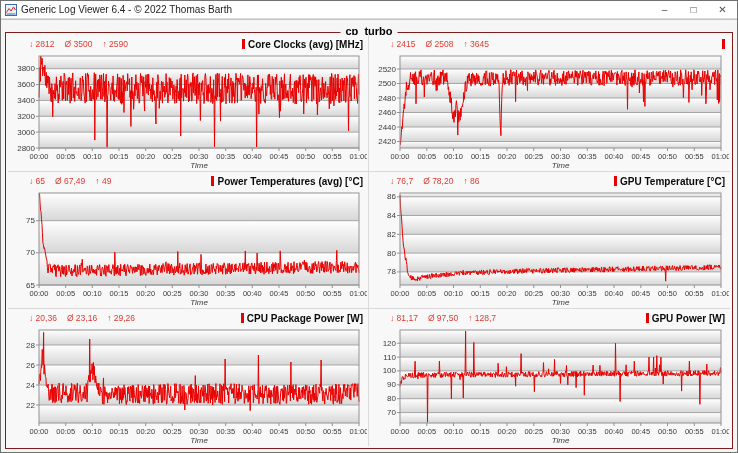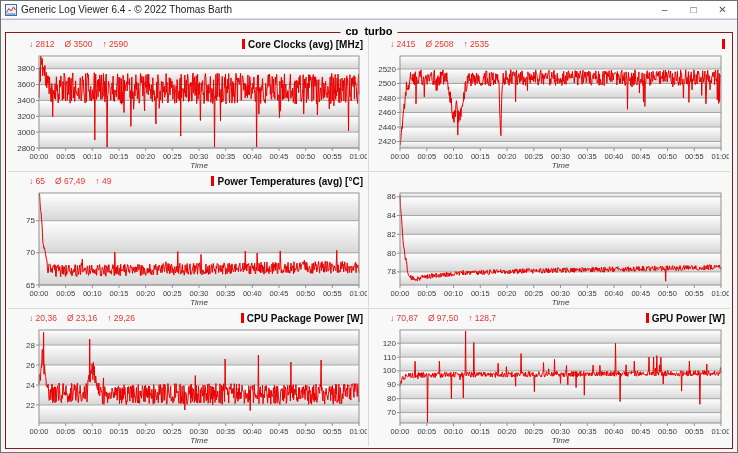--- a/index.html
+++ b/index.html
@@ -134,21 +134,21 @@
                 <text x="350.0" y="107" text-anchor="middle" font-size="7.5" fill="#3a3a3a">01:00</text>
                 <text x="190.0" y="116" text-anchor="middle" font-size="8" font-style="italic" fill="#3a3a3a">Time</text>
               </svg></div>
         </div>
 
         <div class="cell r1">
           <div class="chead">
             <div class="stats">
               <span>↓ 2415</span>
               <span>Ø 2508</span>
-              <span>↑ 2535</span>
+              <span>↑ 3645</span>
             </div>
             <div class="ctitle">
               <span class="mark"></span>
             </div>
           </div>
           <div class="plotwrap"><svg width="359" height="118">
                 <defs>
                   <linearGradient id="bg1" x1="0" y1="0" x2="0" y2="1">
                     <stop offset="0" stop-color="#ffffff"></stop>
                     <stop offset="1" stop-color="#d6d6d6"></stop>
@@ -268,20 +268,31 @@
                 <text x="296.7" y="107" text-anchor="middle" font-size="7.5" fill="#3a3a3a">00:50</text>
                 <line x1="323.3" x2="323.3" y1="96" y2="99" stroke="#929292"></line>
                 <text x="323.3" y="107" text-anchor="middle" font-size="7.5" fill="#3a3a3a">00:55</text>
                 <line x1="350.0" x2="350.0" y1="96" y2="99" stroke="#929292"></line>
                 <text x="350.0" y="107" text-anchor="middle" font-size="7.5" fill="#3a3a3a">01:00</text>
                 <text x="190.0" y="116" text-anchor="middle" font-size="8" font-style="italic" fill="#3a3a3a">Time</text>
               </svg></div>
         </div>
 
         <div class="cell r2">
+          <div class="chead">
+            <div class="stats">
+              <span>↓ 76,7</span>
+              <span>Ø 78,20</span>
+              <span>↑ 86</span>
+            </div>
+            <div class="ctitle">
+              <span class="mark"></span>
+              <span>GPU Temperature [°C]</span>
+            </div>
+          </div>
           <div class="plotwrap"><svg width="359" height="118">
                 <defs>
                   <linearGradient id="bg3" x1="0" y1="0" x2="0" y2="1">
                     <stop offset="0" stop-color="#ffffff"></stop>
                     <stop offset="1" stop-color="#d6d6d6"></stop>
                   </linearGradient>
                 </defs>
                 <rect x="30" y="82.9" width="321" height="13.1" fill="url(#bg3)"></rect>
                 <rect x="30" y="64.1" width="321" height="18.8" fill="url(#bg3)"></rect>
                 <rect x="30" y="45.3" width="321" height="18.8" fill="url(#bg3)"></rect>
@@ -399,21 +410,21 @@
                 <text x="323.3" y="108" text-anchor="middle" font-size="7.5" fill="#3a3a3a">00:55</text>
                 <line x1="350.0" x2="350.0" y1="97" y2="100" stroke="#929292"></line>
                 <text x="350.0" y="108" text-anchor="middle" font-size="7.5" fill="#3a3a3a">01:00</text>
                 <text x="190.0" y="117" text-anchor="middle" font-size="8" font-style="italic" fill="#3a3a3a">Time</text>
               </svg></div>
         </div>
 
         <div class="cell r3">
           <div class="chead">
             <div class="stats">
-              <span>↓ 70,87</span>
+              <span>↓ 81,17</span>
               <span>Ø 97,50</span>
               <span>↑ 128,7</span>
             </div>
             <div class="ctitle">
               <span class="mark"></span>
               <span>GPU Power [W]</span>
             </div>
           </div>
           <div class="plotwrap"><svg width="359" height="119">
                 <defs>

